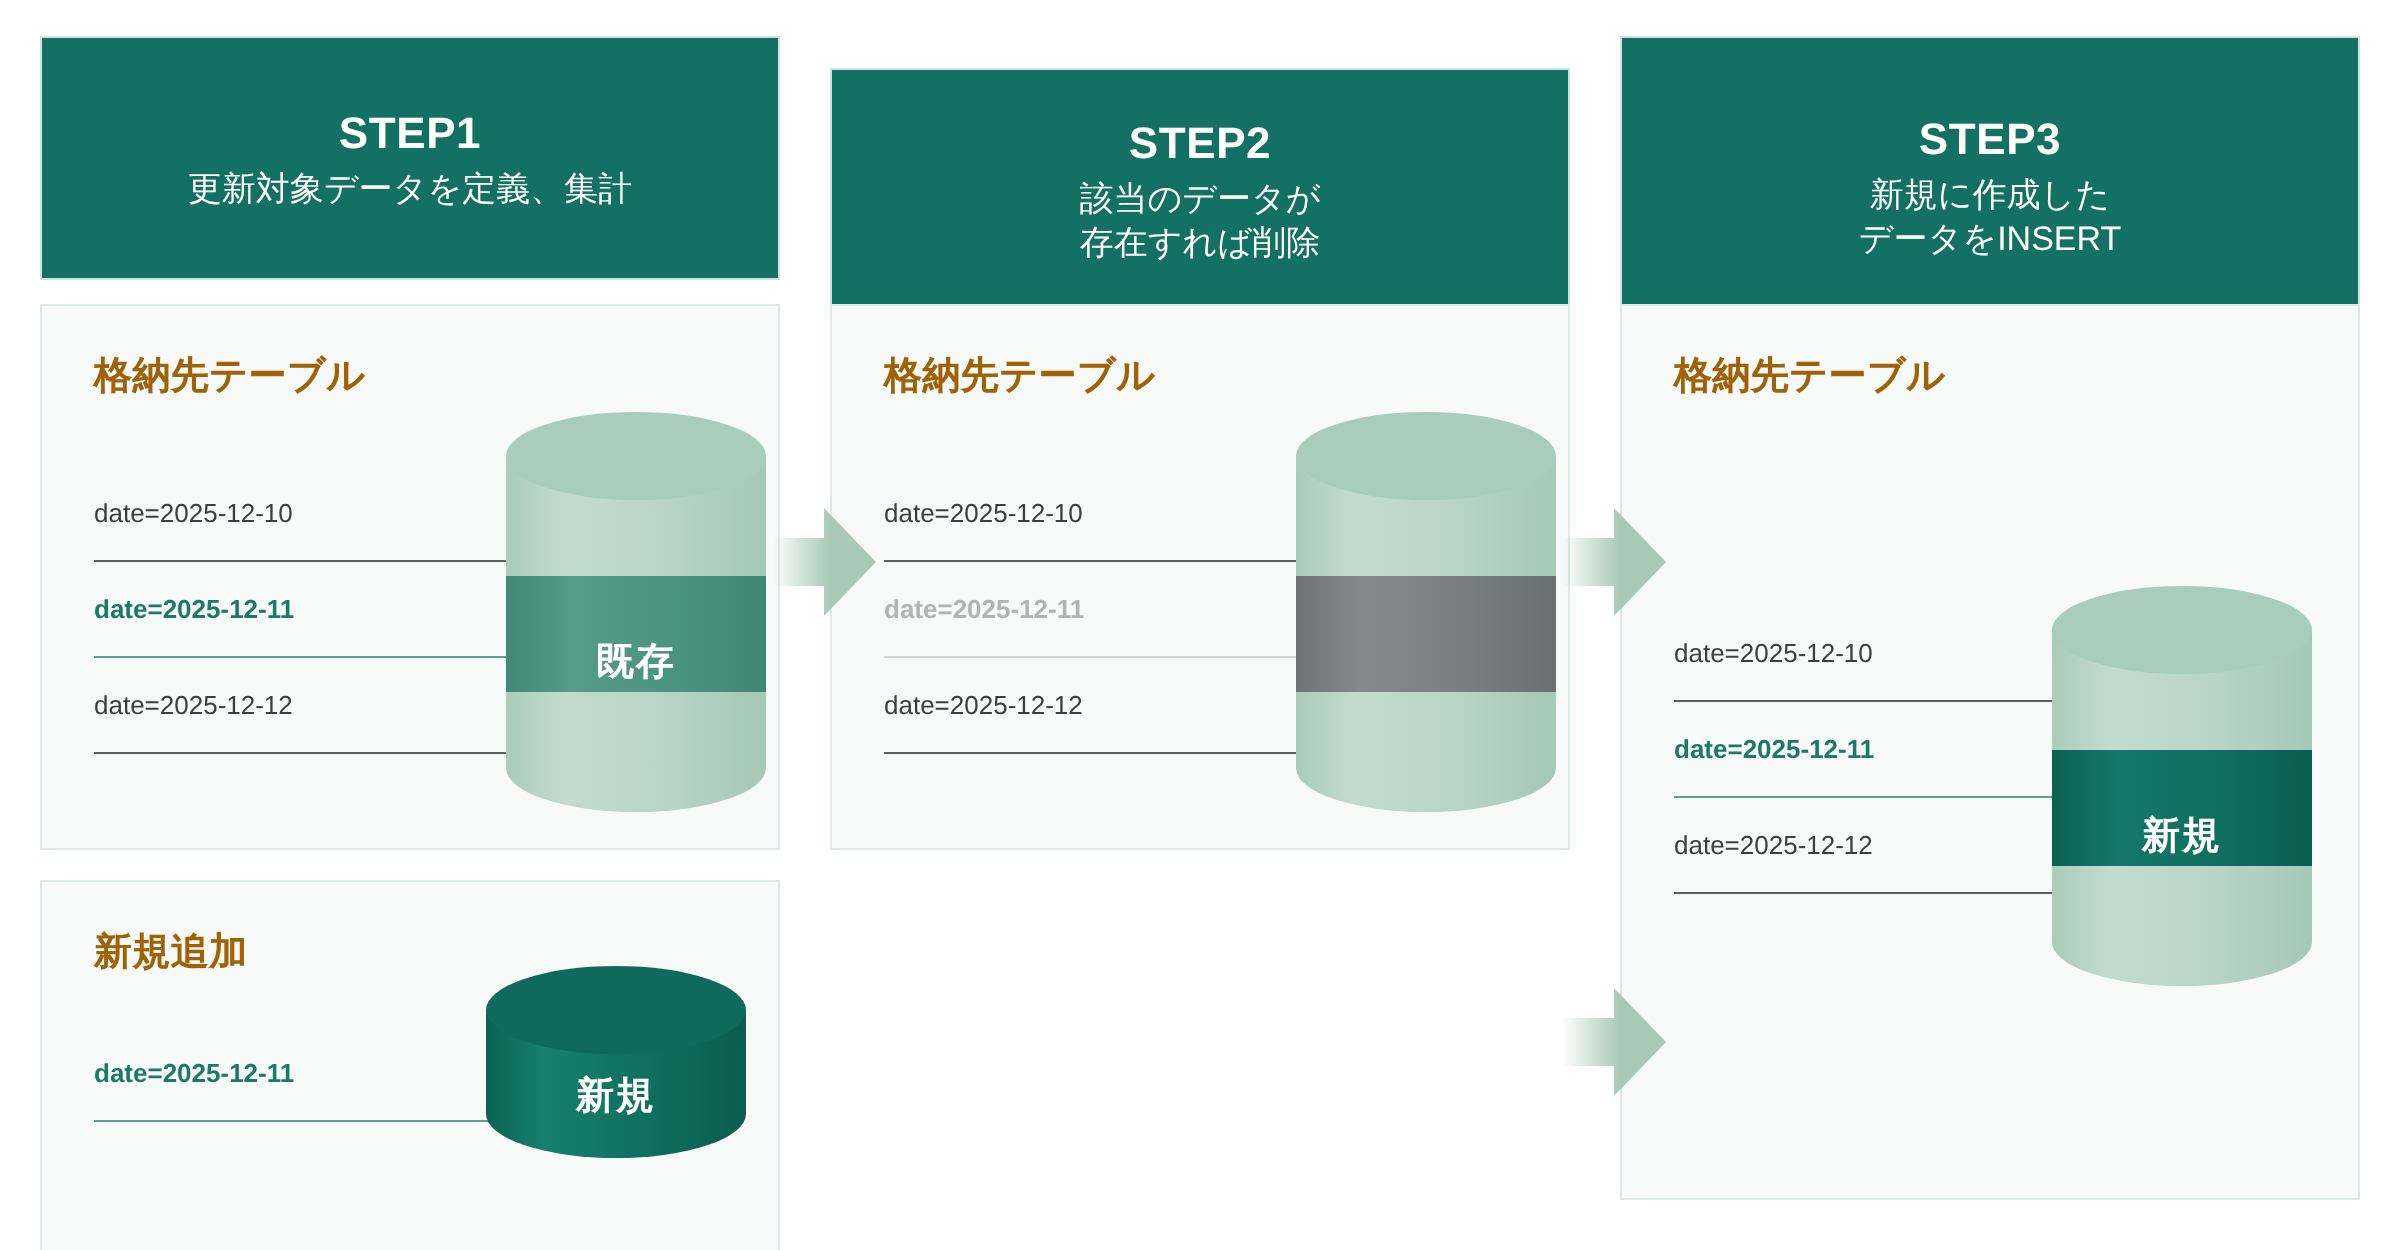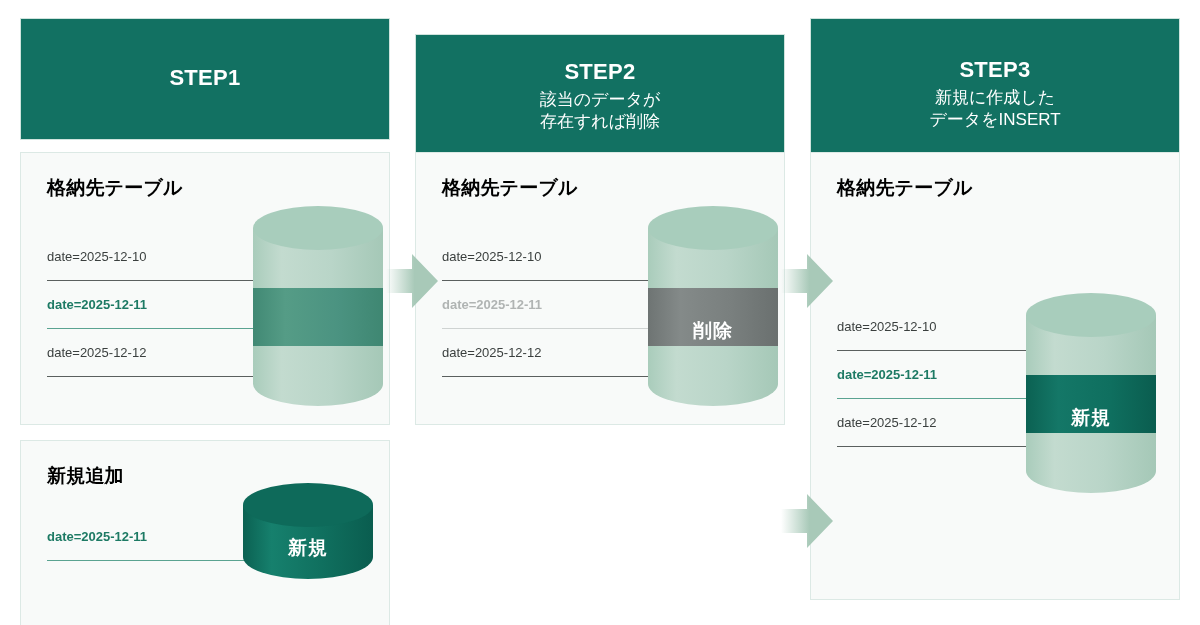--- a/index.html
+++ b/index.html
@@ -57,21 +57,21 @@
   #panel-2 { left: 415px; top: 152px; width: 370px; height: 273px; }
   #panel-3 { left: 810px; top: 152px; width: 370px; height: 448px; }
   #panel-4 { left: 20px;  top: 440px; width: 370px; height: 188px; }
 
   .panel-title {
     position: absolute;
     left: 26px;
     top: 22px;
     font-size: 19px;
     font-weight: bold;
-    color: #000000;
+    color: #a16207;
     letter-spacing: 0.2px;
   }
 
   
   .rows {
     position: absolute;
     left: 26px;
     width: 218px;
   }
   .row {
@@ -126,20 +126,23 @@
   #arrow-2 { left: 781px; top: 252px; }
   #arrow-3 { left: 781px; top: 492px; }
 </style>
 </head>
 <body>
 
 <div class="stage">
 
   <div class="step-header" id="header-1">
     <div class="step-title">STEP1</div>
+    <div class="step-sub">
+      <span>更新対象データを定義、集計</span>
+    </div>
   </div>
 
   <div class="step-header" id="header-2">
     <div class="step-title">STEP2</div>
     <div class="step-sub">
       <span>該当のデータが</span>
       <span>存在すれば削除</span>
     </div>
   </div>
 
@@ -178,20 +181,21 @@
           <clipPath id="clipBody1">
             <path d="M0,22 L0,178 A65,22 0 0,0 130,178 L130,22 Z"></path>
           </clipPath>
         </defs>
         <path d="M0,22 L0,178 A65,22 0 0,0 130,178 L130,22 Z" fill="url(#bodyGrad1)"></path>
         <g clip-path="url(#clipBody1)">
           <rect x="0" y="82" width="130" height="58" fill="url(#bandGrad1)"></rect>
         </g>
         <ellipse cx="65" cy="22" rx="65" ry="22" fill="#a8cdbc"></ellipse>
       </svg>
+      <div class="cyl-label" style="top:112px;">既存</div>
     </div>
   </div>
 
   <div class="panel" id="panel-2">
     <div class="panel-title">格納先テーブル</div>
 
     <div class="rows" id="rows-2">
       <div class="row normal">date=2025-12-10</div>
       <div class="row muted">date=2025-12-11</div>
       <div class="row normal">date=2025-12-12</div>
@@ -215,21 +219,20 @@
           <clipPath id="clipBody2">
             <path d="M0,22 L0,178 A65,22 0 0,0 130,178 L130,22 Z"></path>
           </clipPath>
         </defs>
         <path d="M0,22 L0,178 A65,22 0 0,0 130,178 L130,22 Z" fill="url(#bodyGrad2)"></path>
         <g clip-path="url(#clipBody2)">
           <rect x="0" y="82" width="130" height="58" fill="url(#bandGrad2)"></rect>
         </g>
         <ellipse cx="65" cy="22" rx="65" ry="22" fill="#a8cdbc"></ellipse>
       </svg>
-      <div class="cyl-label" style="top:112px;">削除</div>
     </div>
   </div>
 
   <div class="panel" id="panel-3">
     <div class="panel-title">格納先テーブル</div>
 
     <div class="rows" id="rows-3">
       <div class="row normal">date=2025-12-10</div>
       <div class="row highlight">date=2025-12-11</div>
       <div class="row normal">date=2025-12-12</div>

